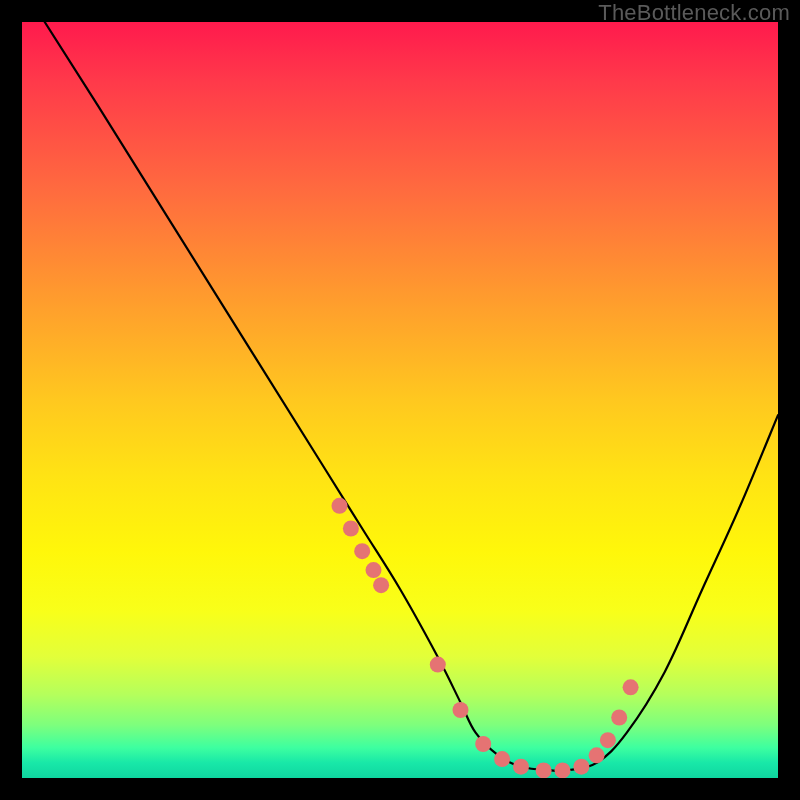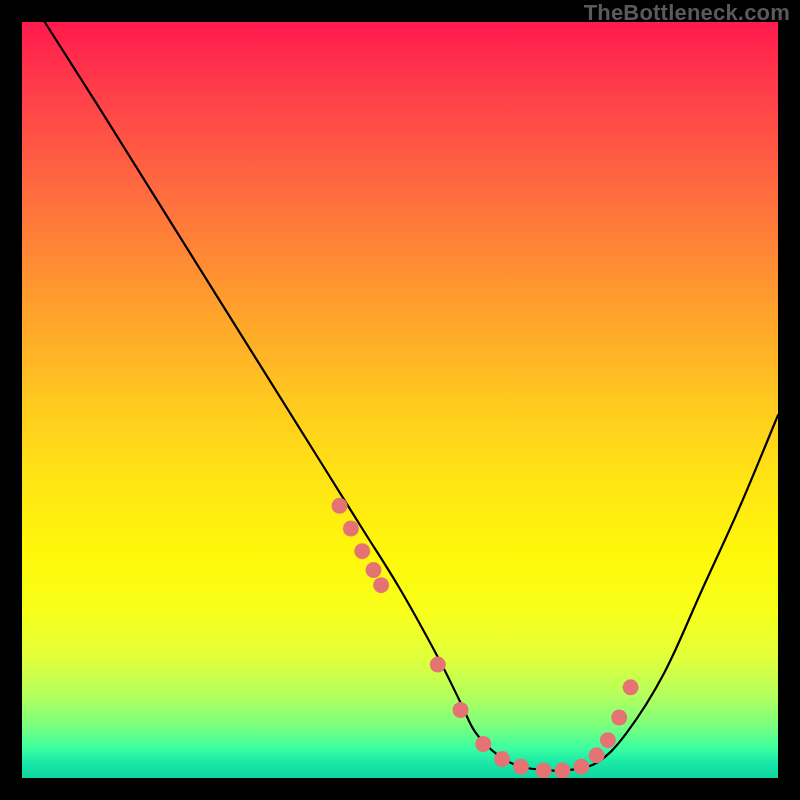--- a/index.html
+++ b/index.html
@@ -57,21 +57,21 @@
     top: 0;
     width: 100%;
     height: 100%;
   }
   .watermark {
     position: absolute;
     top: 0;
     right: 10px;
     color: #5a5a5a;
     font-size: 22px;
-    font-weight: 700;
+    font-weight: 400;
     letter-spacing: 0.2px;
     user-select: none;
   }
 </style>
 </head>
 <body>
 
 <div class="frame">
 
   <div class="watermark">TheBottleneck.com</div>

